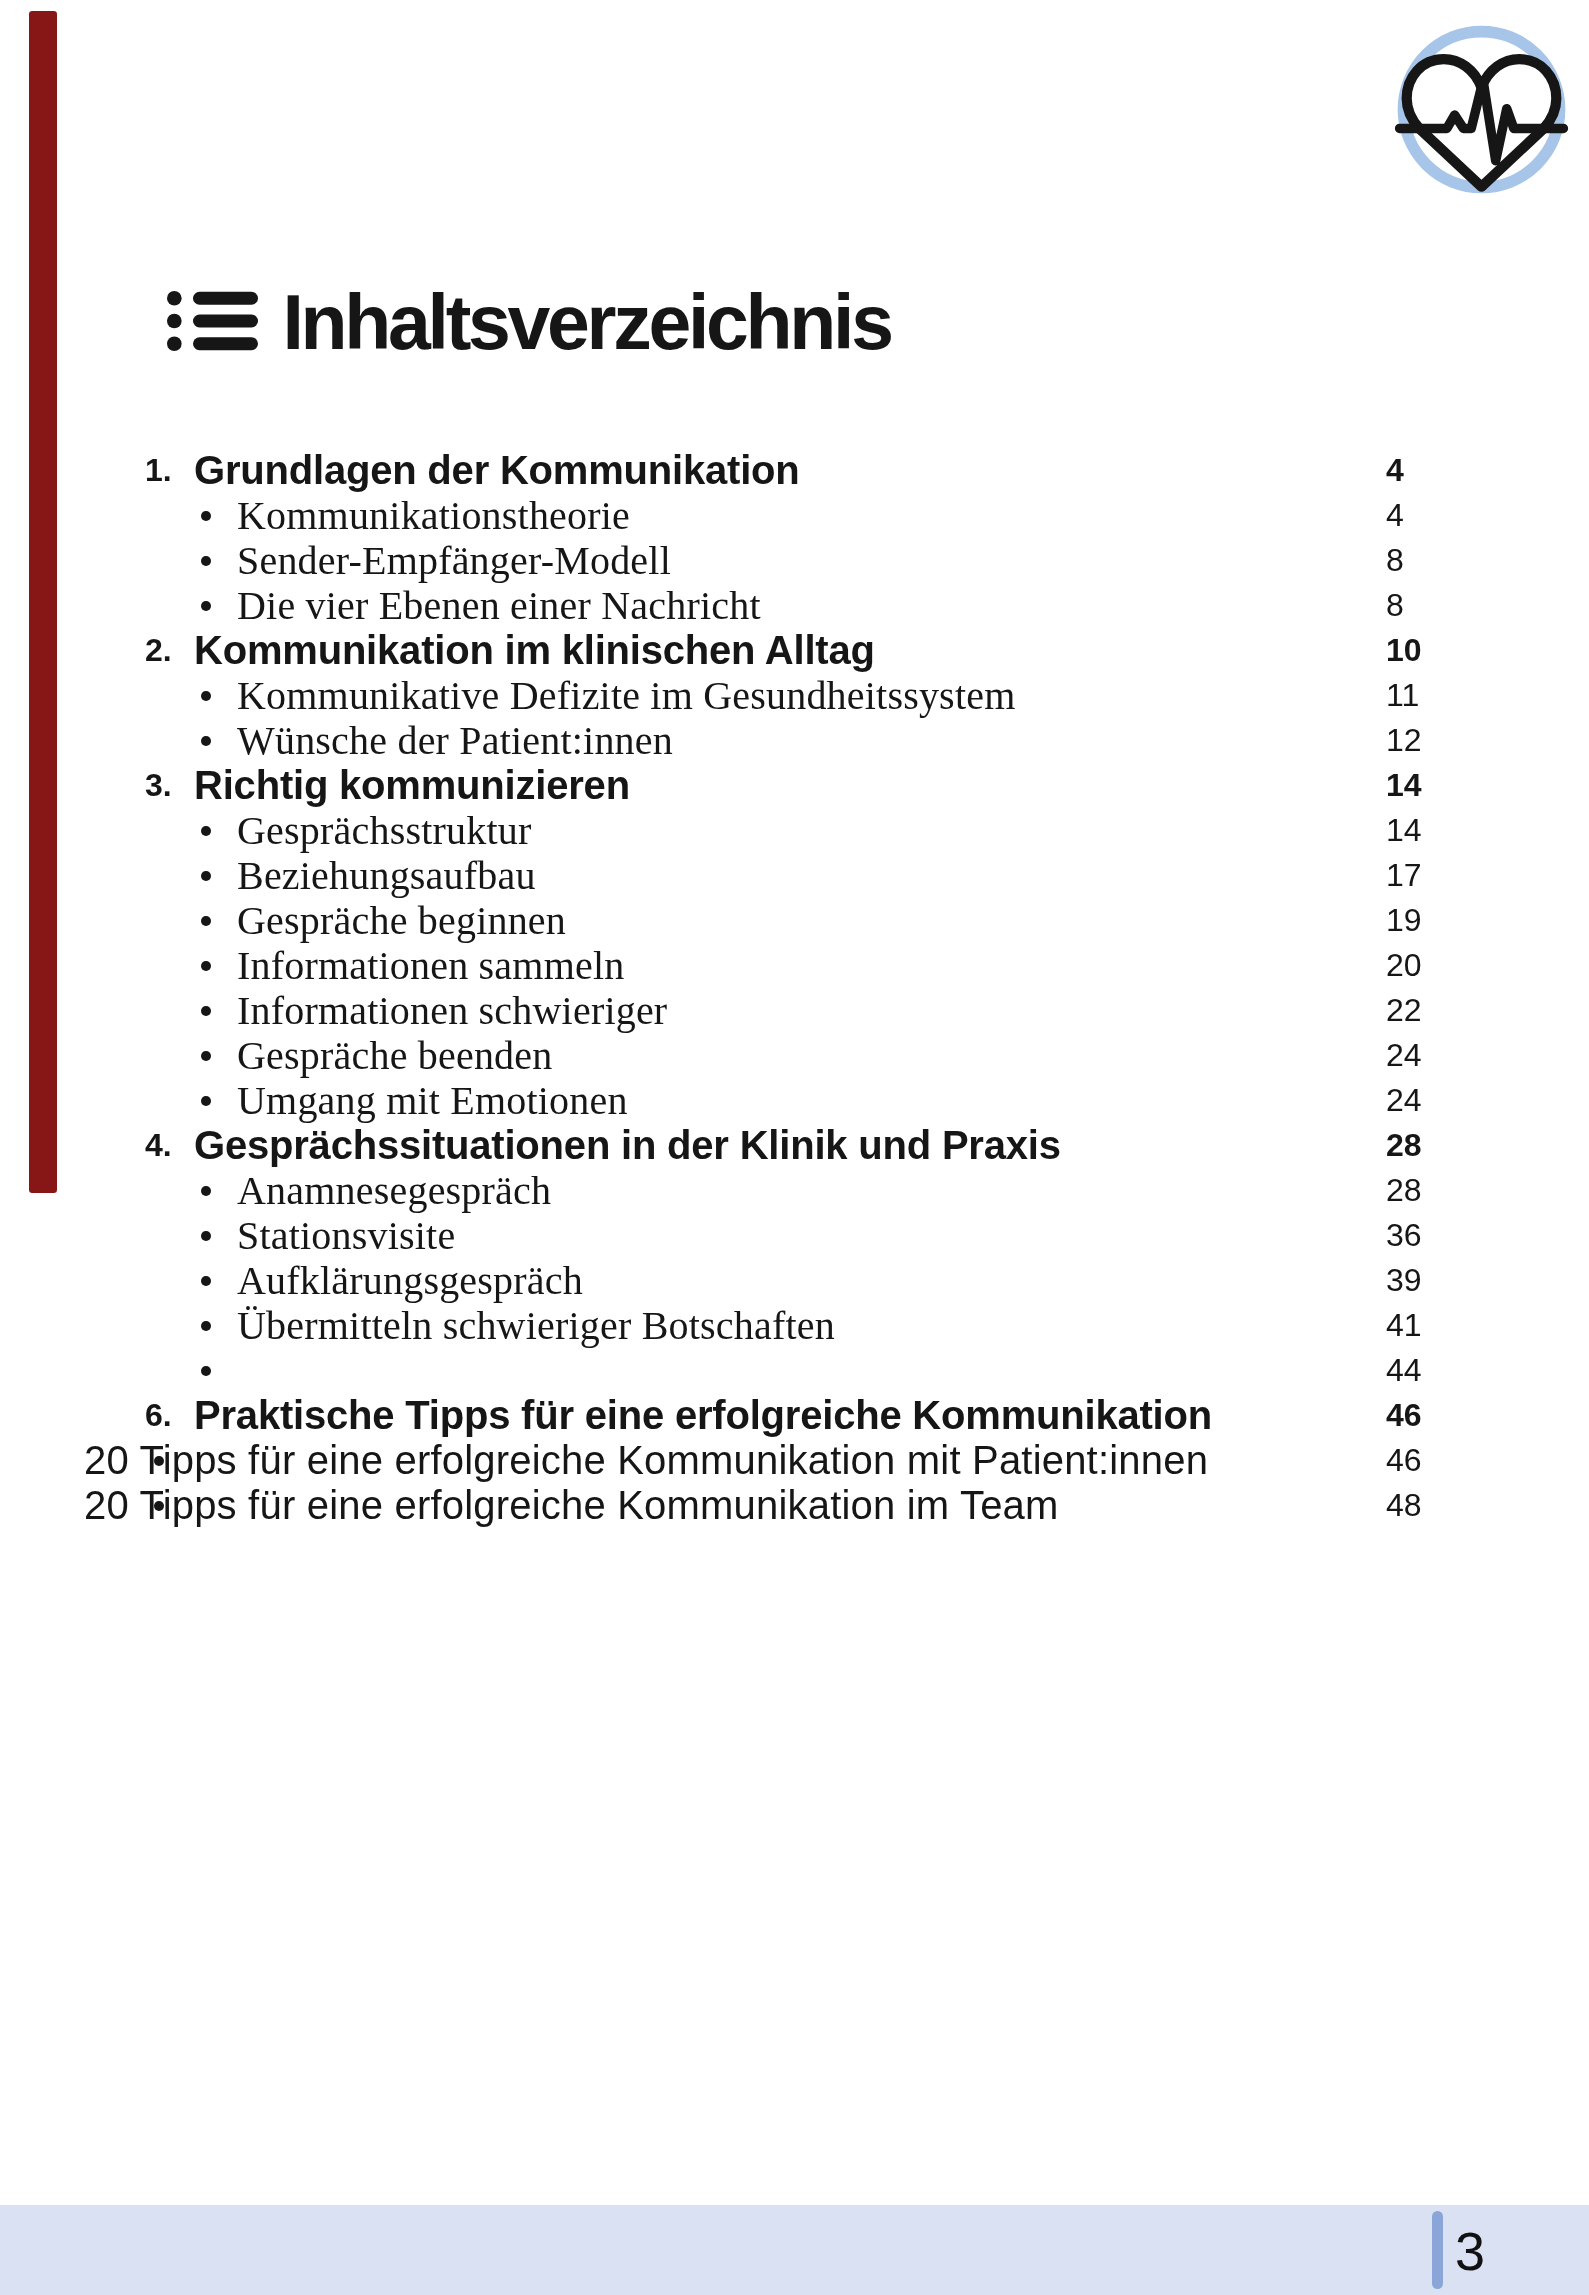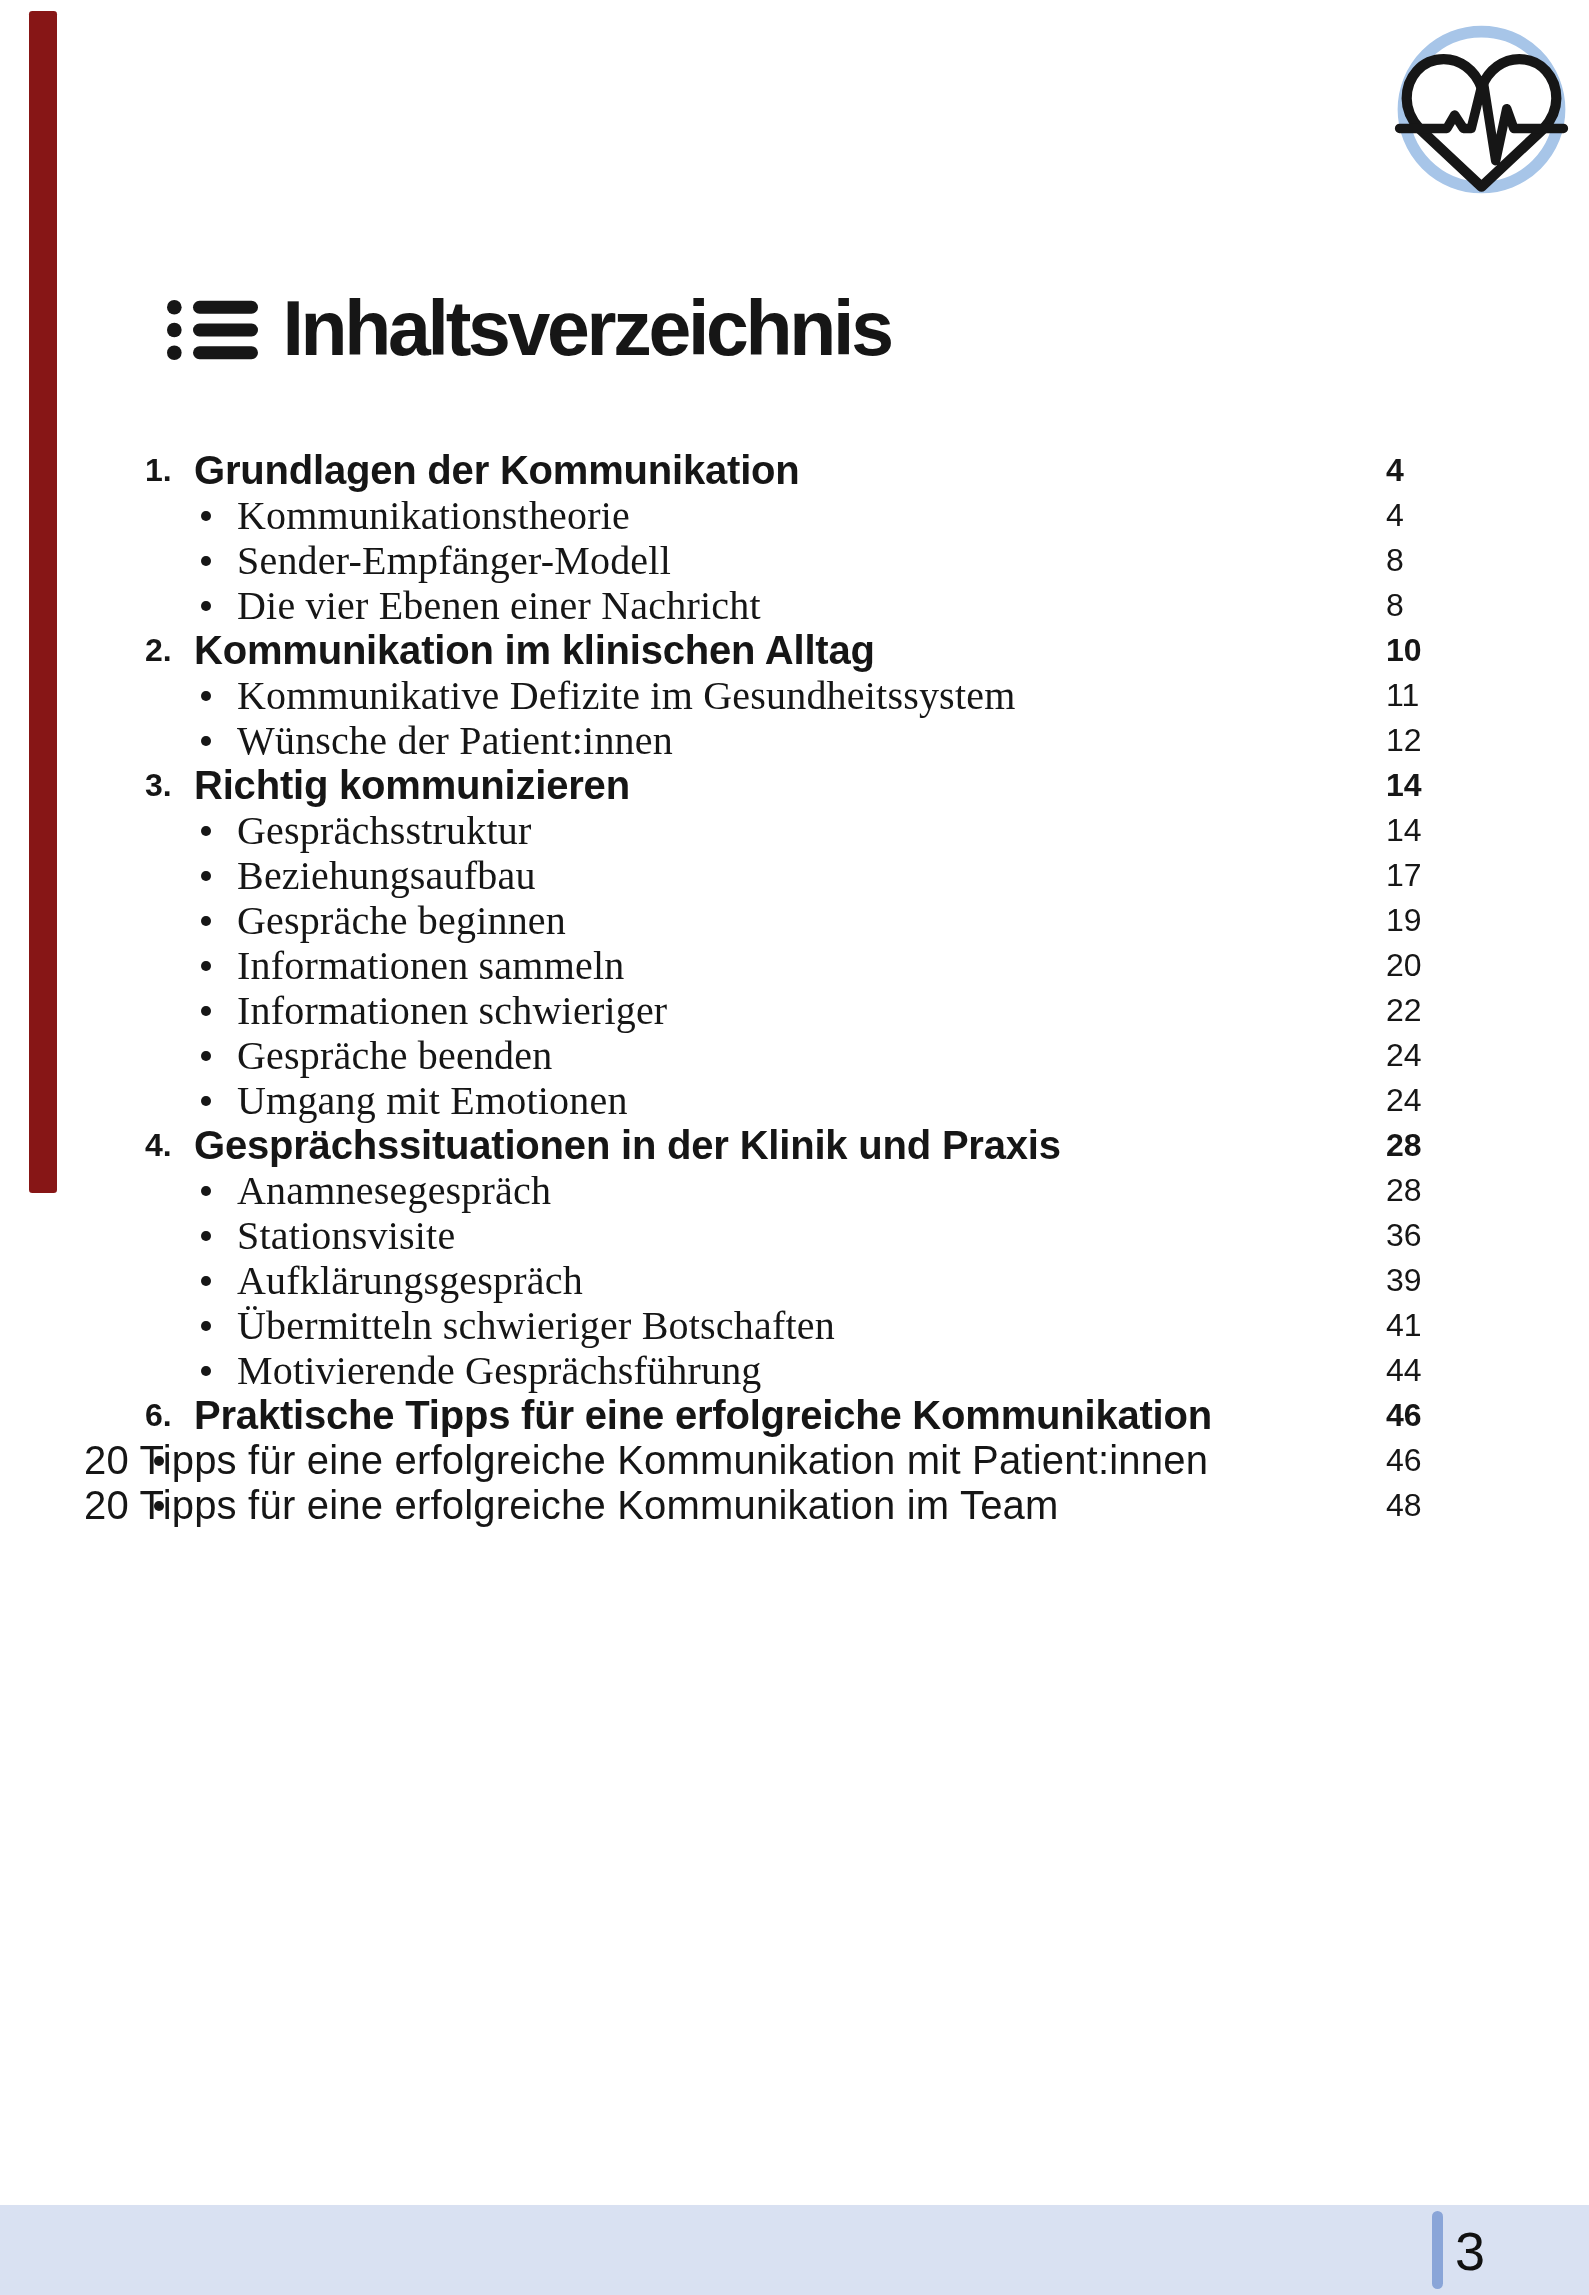--- a/index.html
+++ b/index.html
@@ -24,23 +24,23 @@
   
   .logo-badge {
     position:absolute;
     left:1387px; top:14.7px;
     width:189px; height:189px;
   }
 
   
   .title-row {
     position:absolute;
-    left:167px; top:296px;
+    left:167px; top:290px;
     display:flex;
-    align-items:flex-end;
+    align-items:flex-start;
   }
   .title-icon { width:91px; height:62px; margin-right:24.5px; flex:0 0 auto; }
   .page-title {
     font-size:77px;
     font-weight:bold;
     letter-spacing:-3.3px;
     line-height:65px;
     white-space:nowrap;
   }
 
@@ -250,21 +250,20 @@
   </div>
     <div class="toc-row item">
 
     <span class="bullet"></span>
     <span class="label">Übermitteln schwieriger Botschaften</span>
     <span class="page">41</span>
   </div>
     <div class="toc-row item">
 
     <span class="bullet"></span>
-    <span class="label">Motivierende Gesprächsführung</span>
     <span class="page">44</span>
   </div>
     <div class="toc-row section">
     <span class="num">6.</span>
 
     <span class="label">Praktische Tipps für eine erfolgreiche Kommunikation</span>
     <span class="page">46</span>
   </div>
     <div class="toc-row outer">
 

